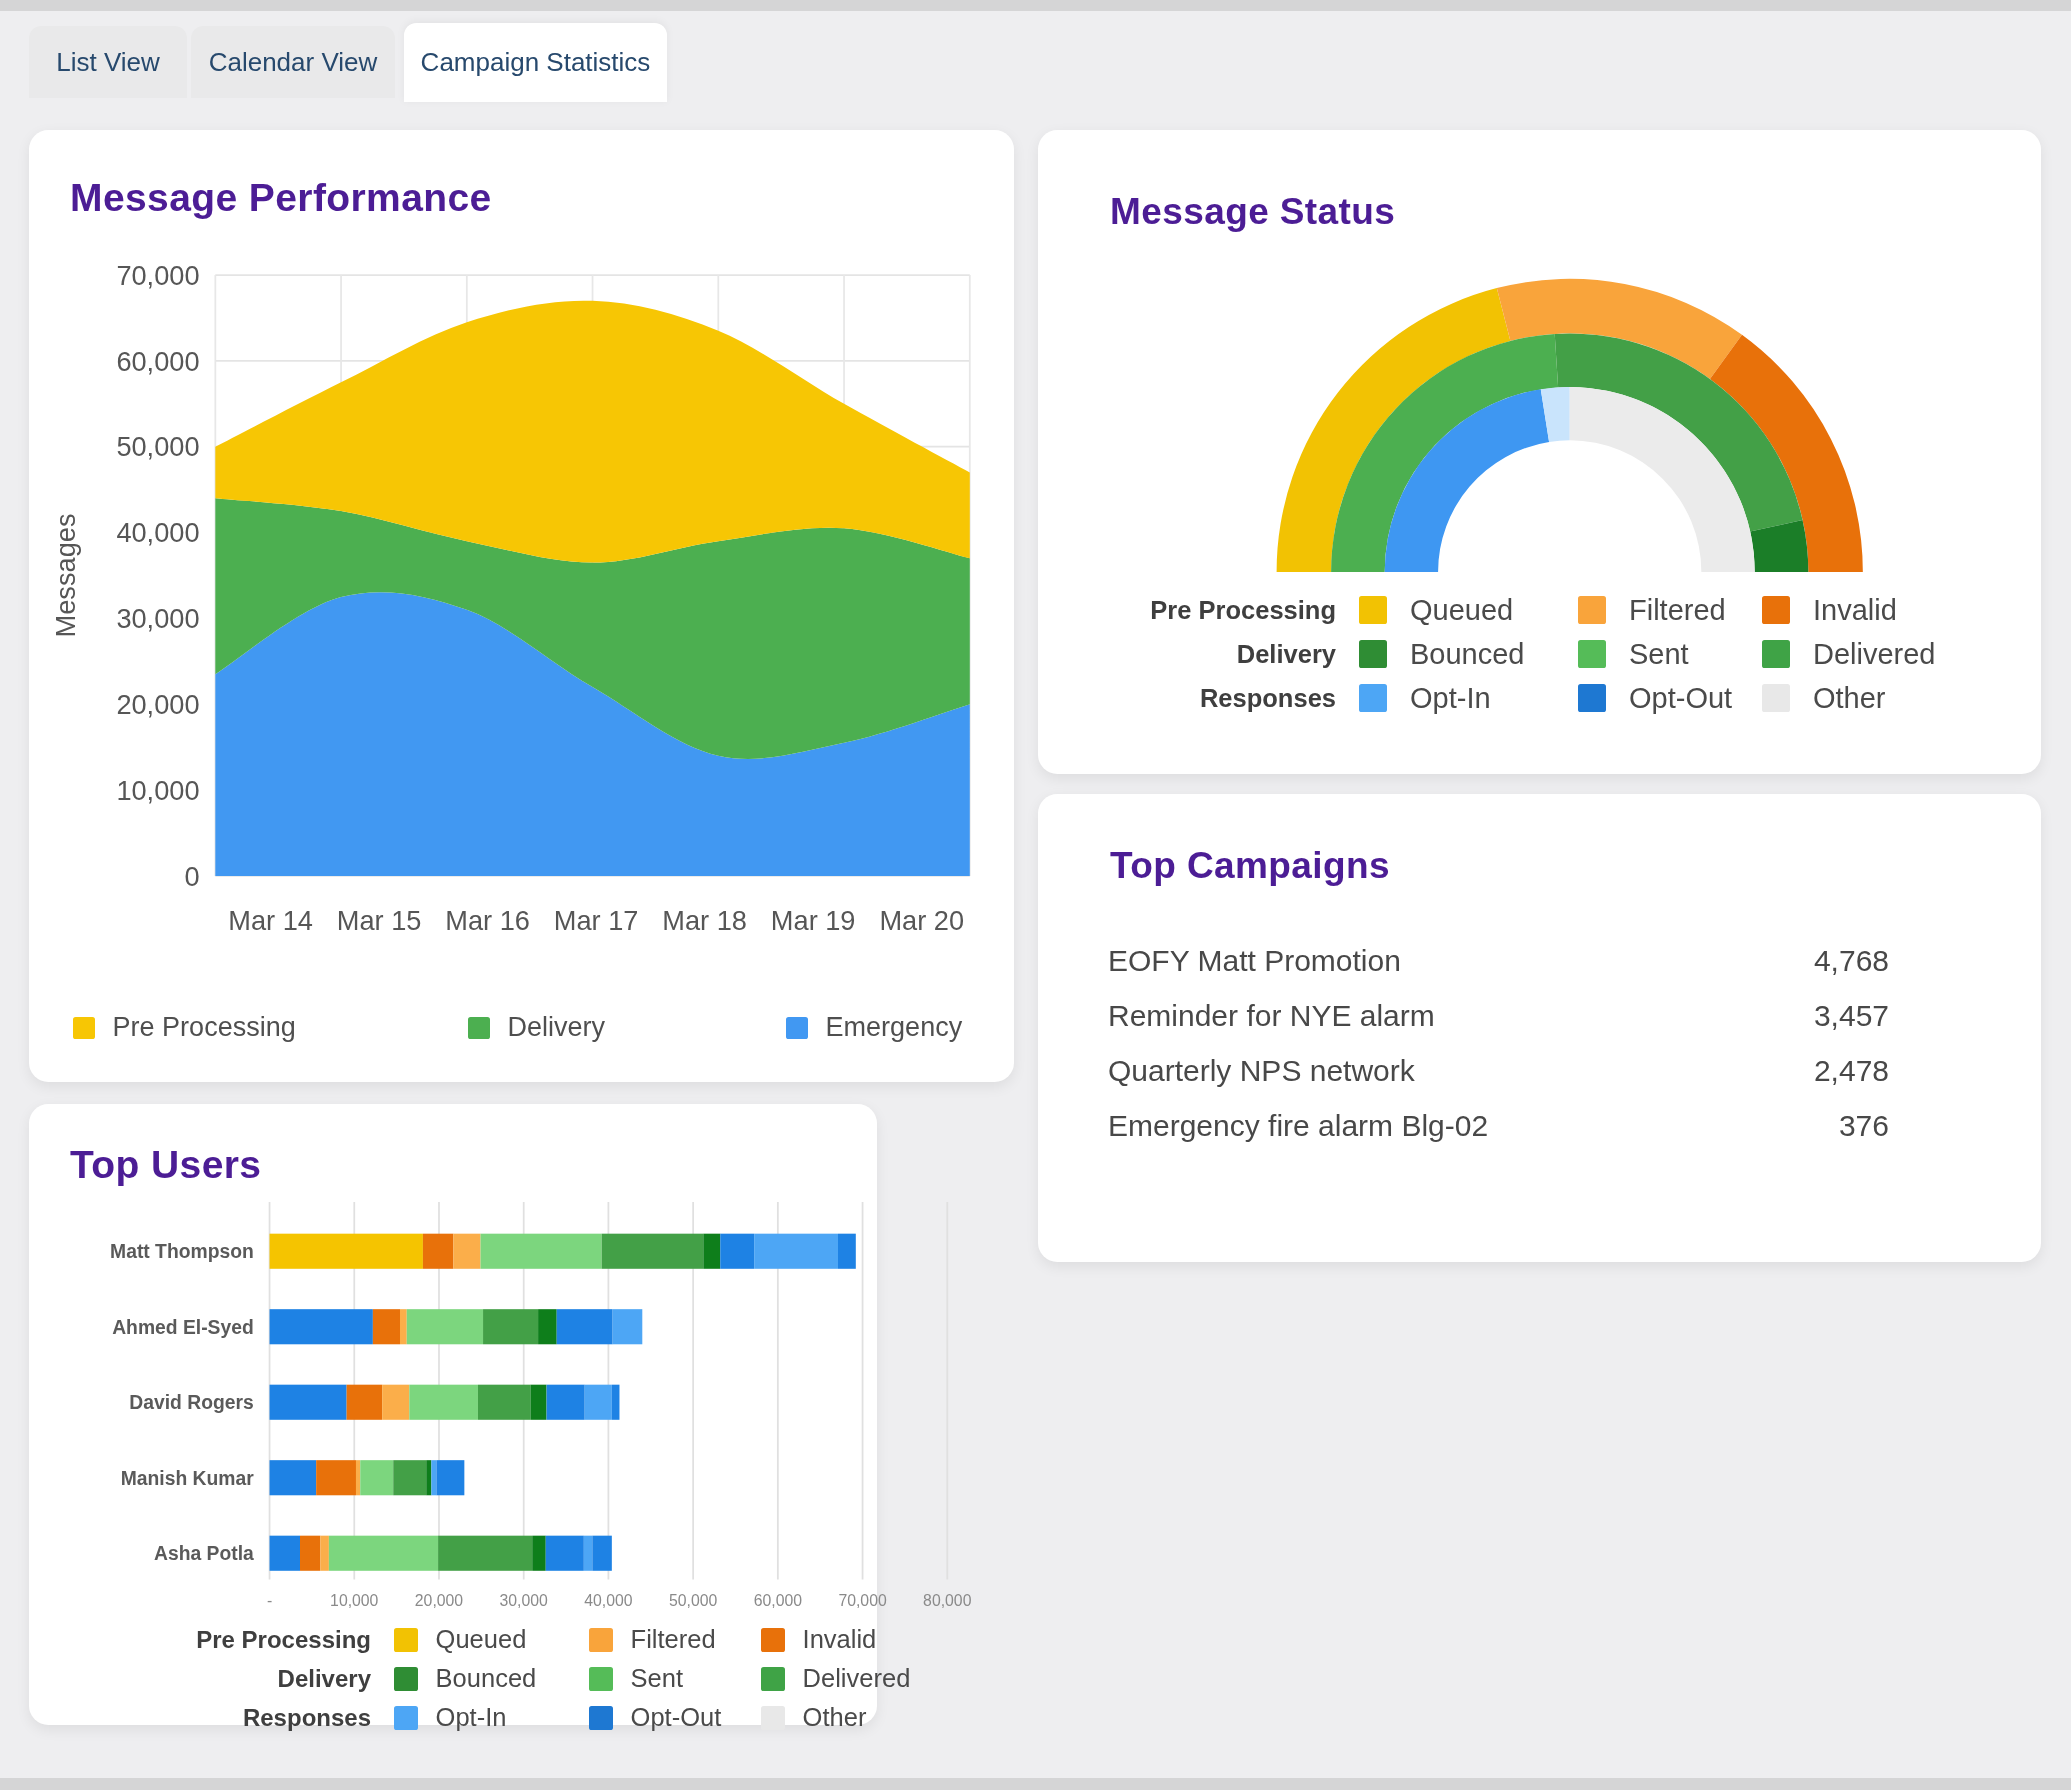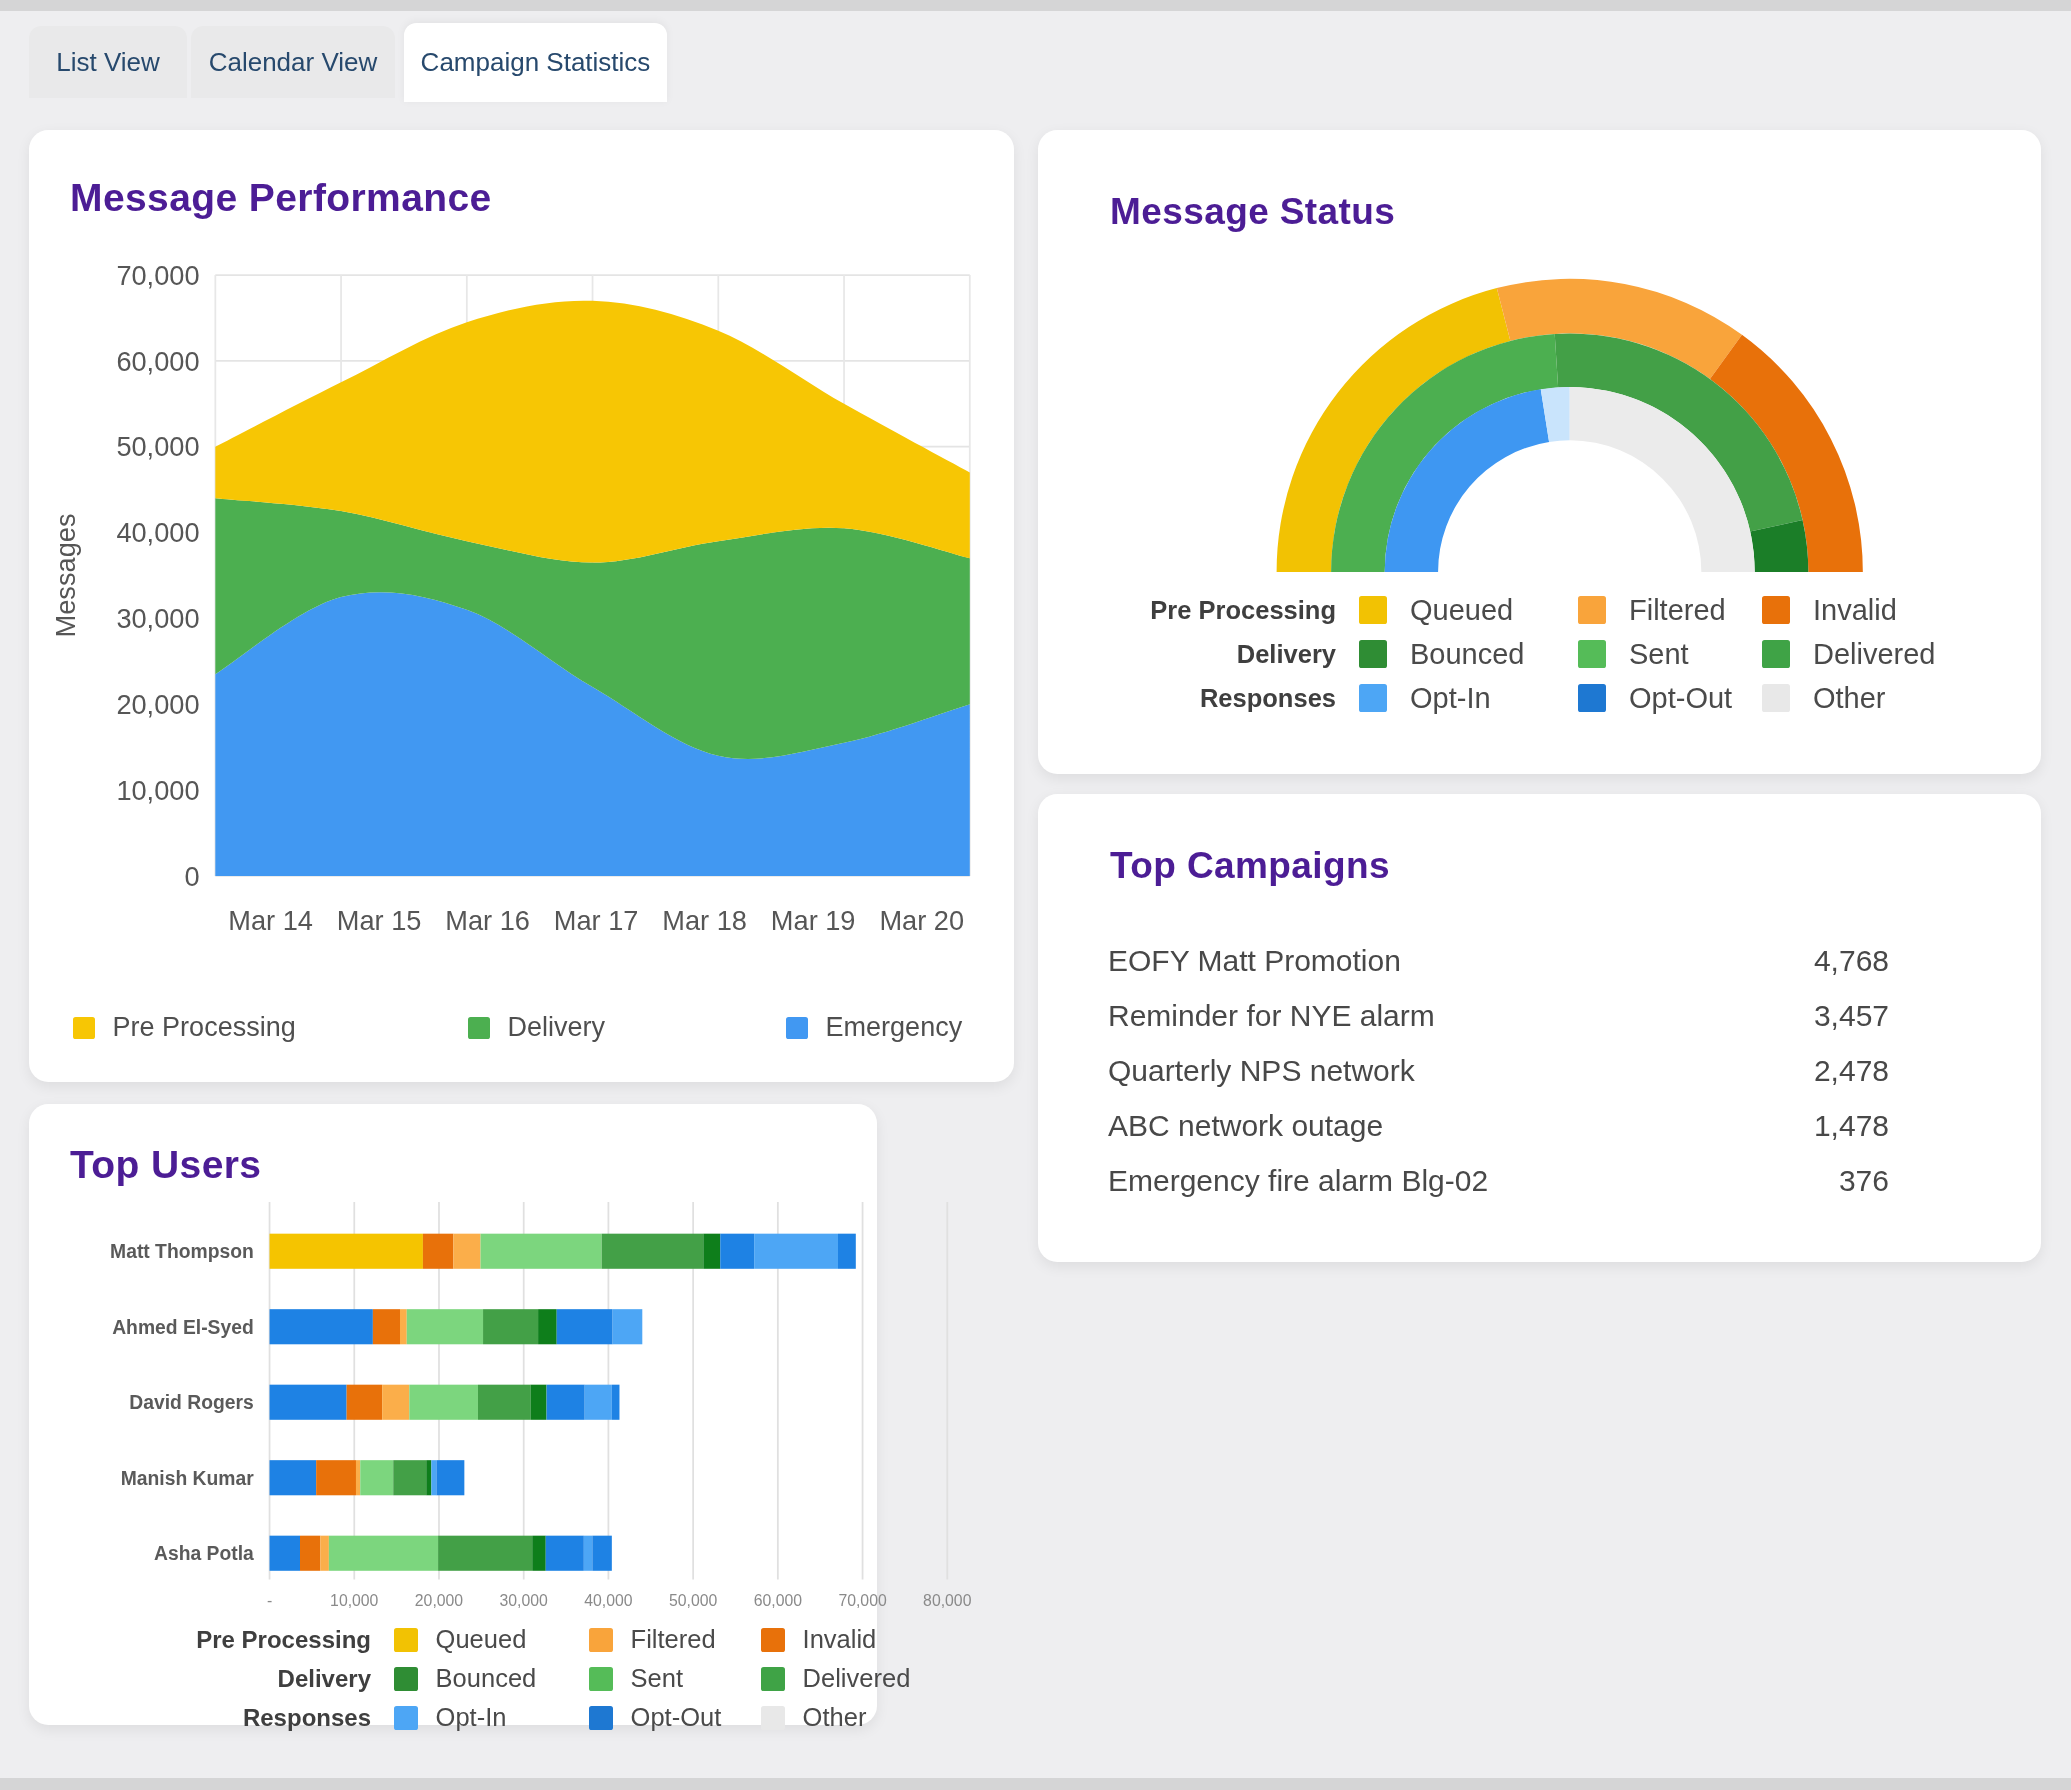--- a/index.html
+++ b/index.html
@@ -170,24 +170,20 @@
             <span>EOFY Matt Promotion</span>
             <span>4,768</span>
           </div>
           <div class="tc-row">
             <span>Reminder for NYE alarm</span>
             <span>3,457</span>
           </div>
           <div class="tc-row">
             <span>Quarterly NPS network</span>
             <span>2,478</span>
-          </div>
-          <div class="tc-row">
-            <span>ABC network outage</span>
-            <span>1,478</span>
           </div>
           <div class="tc-row">
             <span>Emergency fire alarm Blg-02</span>
             <span>376</span>
           </div>
         </div>
     </div>
   </div>
 
   <div class="card" id="tu-card">

